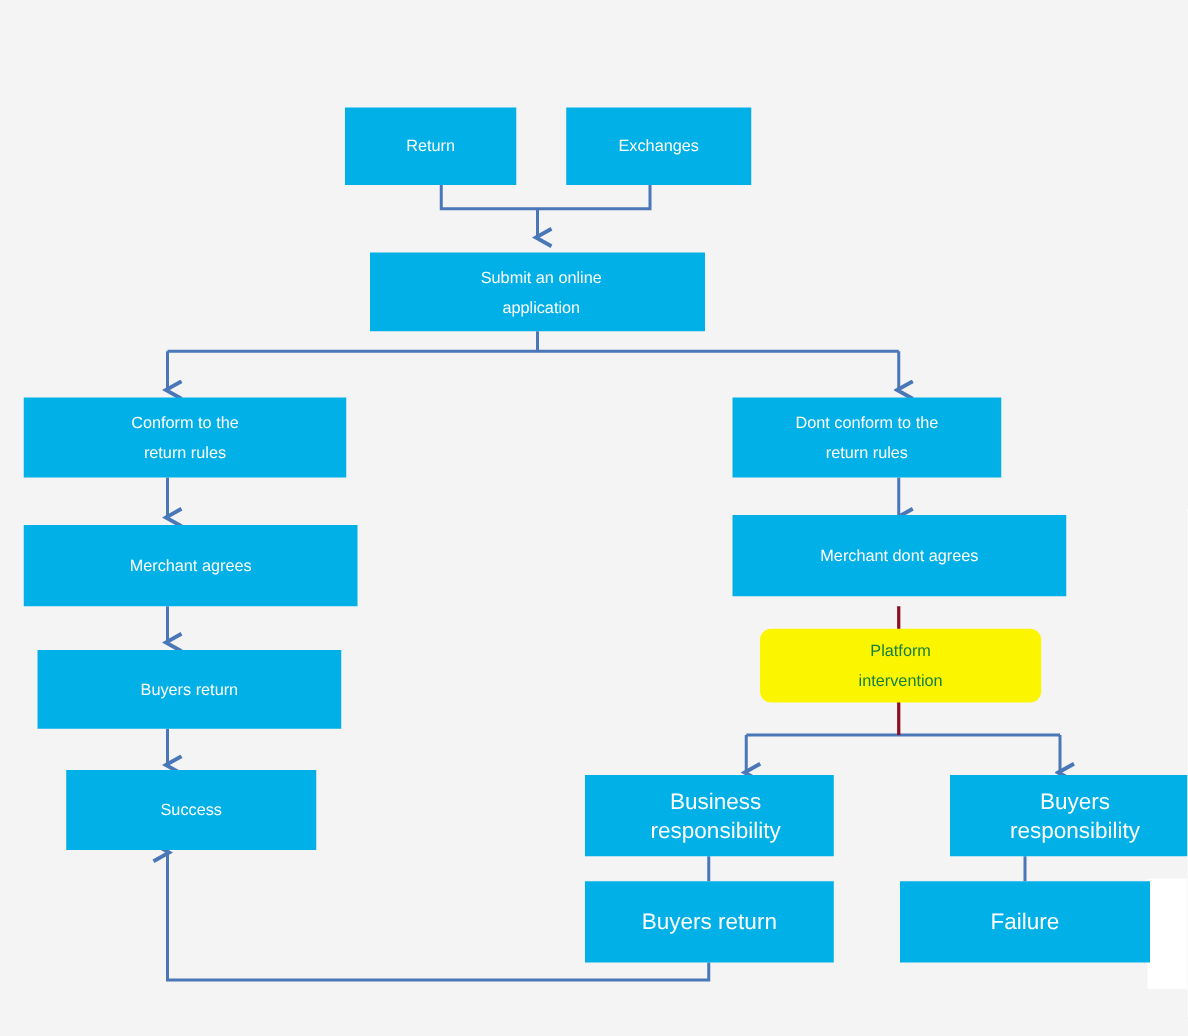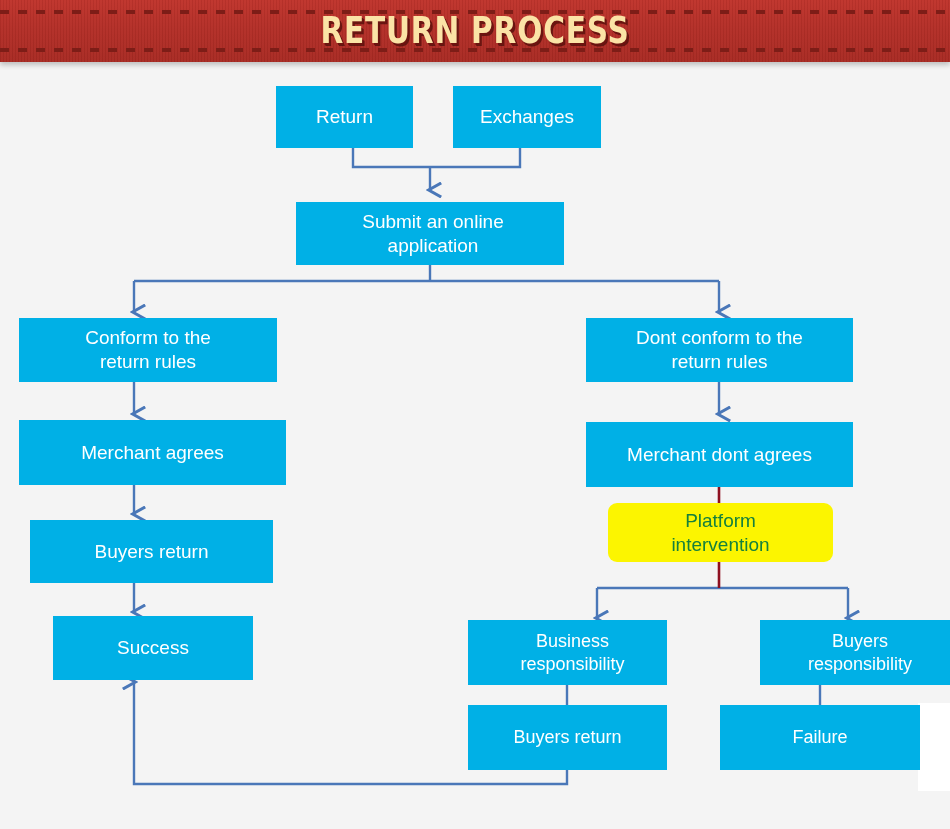--- a/index.html
+++ b/index.html
@@ -90,21 +90,21 @@
 
   .node {
     position: absolute;
     box-sizing: border-box;
     display: flex;
     align-items: center;
     justify-content: center;
     text-align: center;
     color: #ffffff;
     background: #00b0e6;
-    font-size: 19px;
+    font-size: 13px;
     line-height: 24px;
     padding: 2px 6px;
     z-index: 5;
   }
   .node.small { font-size: 18px; line-height: 23px; }
   .node.highlight {
     background: #fcf500;
     color: #15803d;
     border-radius: 9px;
     z-index: 8;
@@ -113,25 +113,20 @@
     position: absolute;
     background: #ffffff;
     z-index: 2;
   }
 </style>
 </head>
 <body>
 
 <div id="stage">
 
-  <div id="banner">
-    <div class="stitch top"></div>
-    <div class="stitch bottom"></div>
-    <div id="banner-title">RETURN PROCESS</div>
-  </div>
 
   <div id="canvas">
 
     <svg id="svg-lines" viewBox="0 0 950 767">
       <defs>
         <marker id="arrow" viewBox="0 0 12 12" refX="6" refY="9" markerWidth="7" markerHeight="7" orient="auto-start-reverse">
           <path d="M1,1 L6,10 L11,1" fill="none" stroke="#4a77b8" stroke-width="2.2"></path>
         </marker>
         <marker id="arrow-down" viewBox="0 0 12 12" refX="6" refY="9" markerWidth="7" markerHeight="7" orient="auto">
           <path d="M1,1 L6,10 L11,1" fill="none" stroke="#4a77b8" stroke-width="2.2"></path>
@@ -183,26 +178,26 @@
       <span>Conform to the</span>
       <span>return rules</span>
     </div>
 
     <div class="node" style="left:19px; top:358px; width:267px; height:65px;">Merchant agrees</div>
 
     <div class="node" style="left:30px; top:458px; width:243px; height:63px;">Buyers return</div>
 
     <div class="node" style="left:53px; top:554px; width:200px; height:64px;">Success</div>
 
-    <div class="node" style="left:586px; top:256px; width:267px; height:64px; flex-direction:column;">
+    <div class="node" style="left:586px; top:256px; width:215px; height:64px; flex-direction:column;">
       <span>Dont conform to the</span>
       <span>return rules</span>
     </div>
 
-    <div class="node" style="left:586px; top:360px; width:267px; height:65px;">Merchant dont agrees</div>
+    <div class="node" style="left:586px; top:350px; width:267px; height:65px;">Merchant dont agrees</div>
 
     <div class="node highlight" style="left:608px; top:441px; width:225px; height:59px; flex-direction:column;">
       <span>Platform</span>
       <span>intervention</span>
     </div>
 
     <div class="node small" style="left:468px; top:558px; width:199px; height:65px; flex-direction:column;padding-left:16px;">
       <span>Business</span>
       <span>responsibility</span>
     </div>

